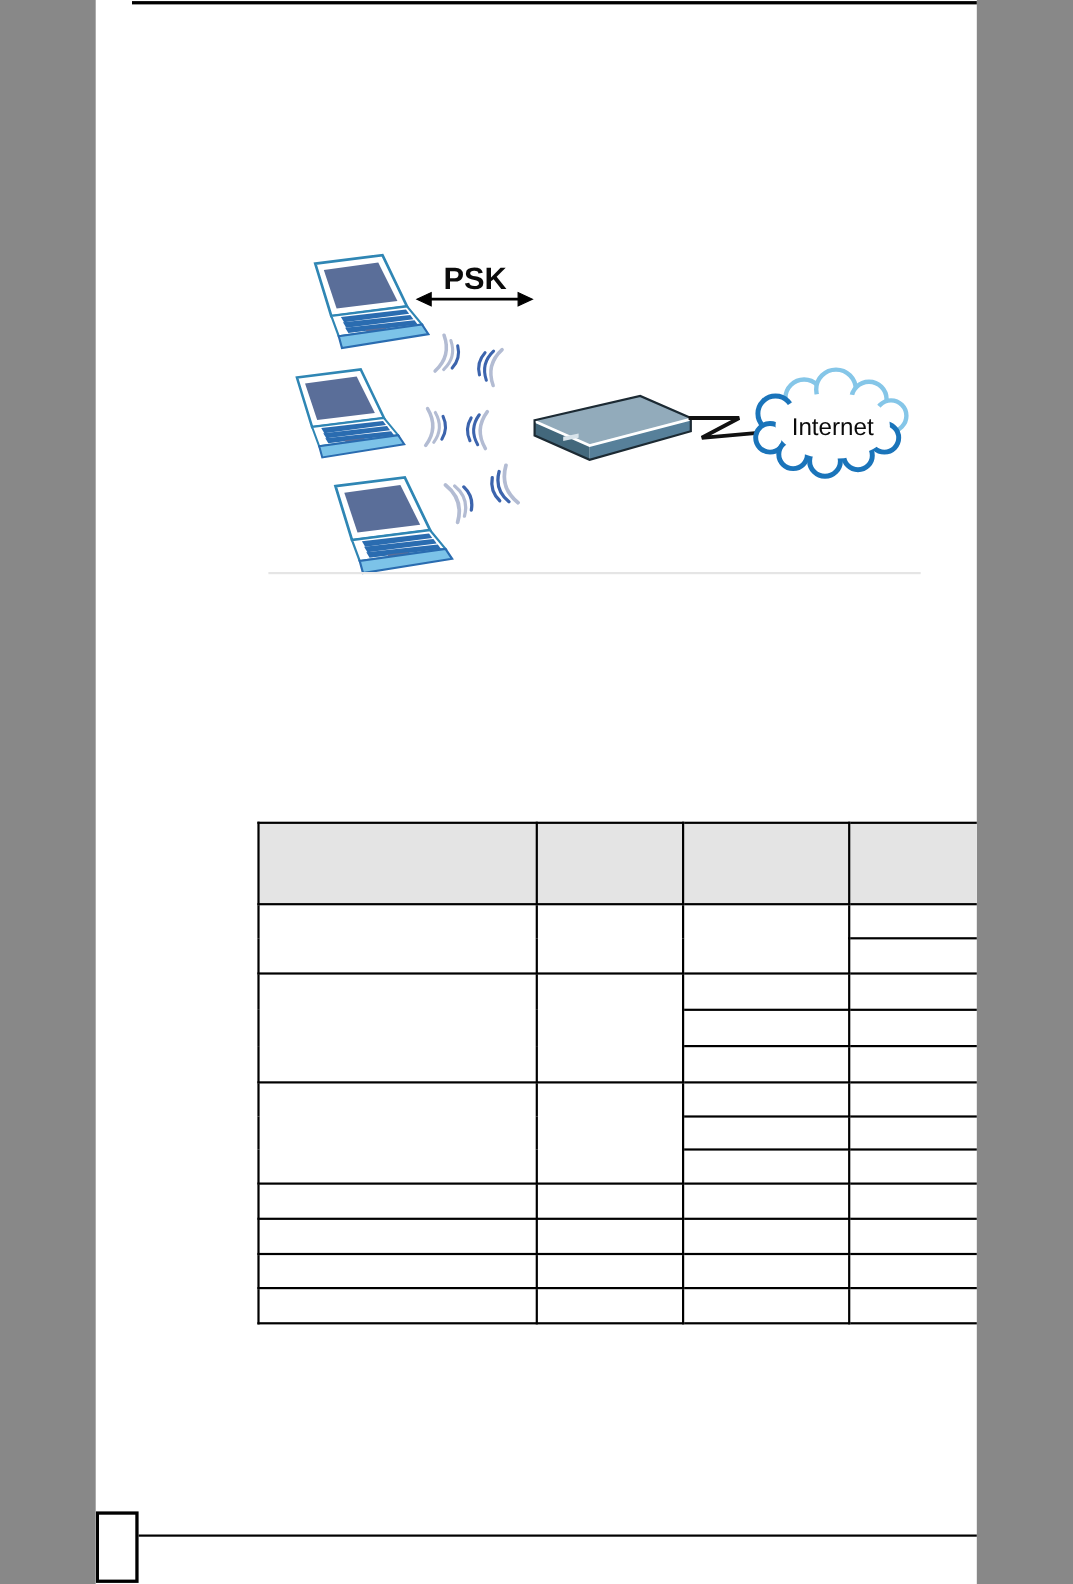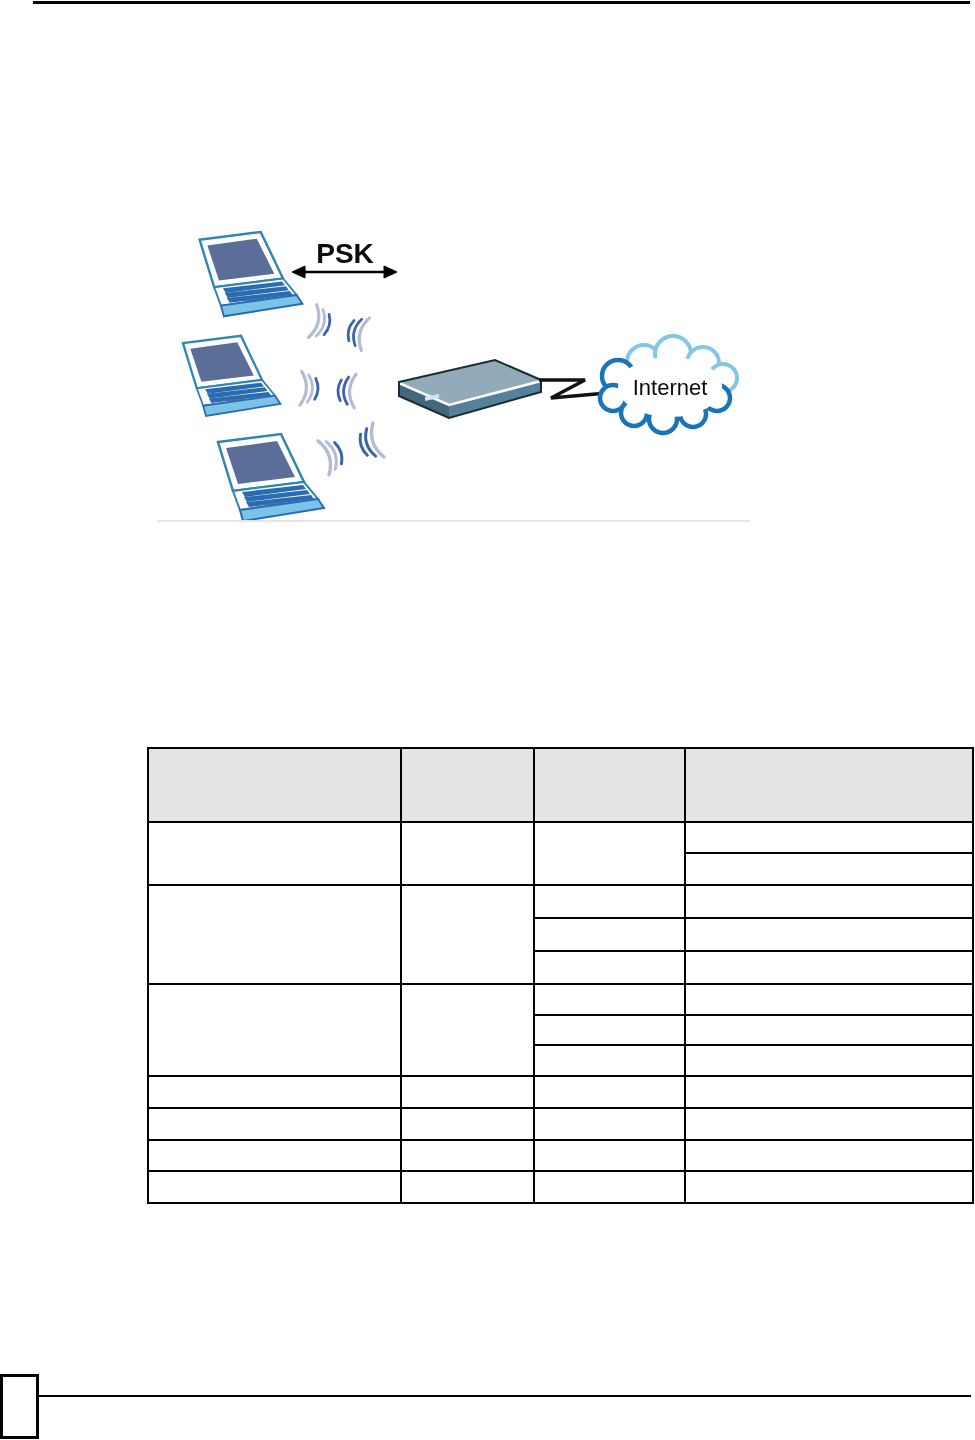--- a/index.html
+++ b/index.html
@@ -1,17 +1,17 @@
 <!DOCTYPE html>
 <html><head>
 <meta charset="utf-8">
 <style>
   html,body{margin:0;padding:0;background:#888;}
   #page{
-    position:relative;width:975px;height:1440px;background:#ffffff;
+    position:relative;width:801px;height:1440px;background:#ffffff;
     font-family:"Liberation Sans", sans-serif;overflow:hidden;margin:0 auto;
   }
   .abs{position:absolute;}
   #top-rule{left:33px;top:1px;width:937px;height:3px;background:#000;}
   #figure-wrap{left:147px;top:230px;width:603px;height:293px;}
   #figure-edge{left:157px;top:520px;width:593px;height:2px;background:#e5e5e5;}
   #sec-table{
     left:147px;top:747px;width:825px;border-collapse:collapse;table-layout:fixed;
   }
   #sec-table th,#sec-table td{

